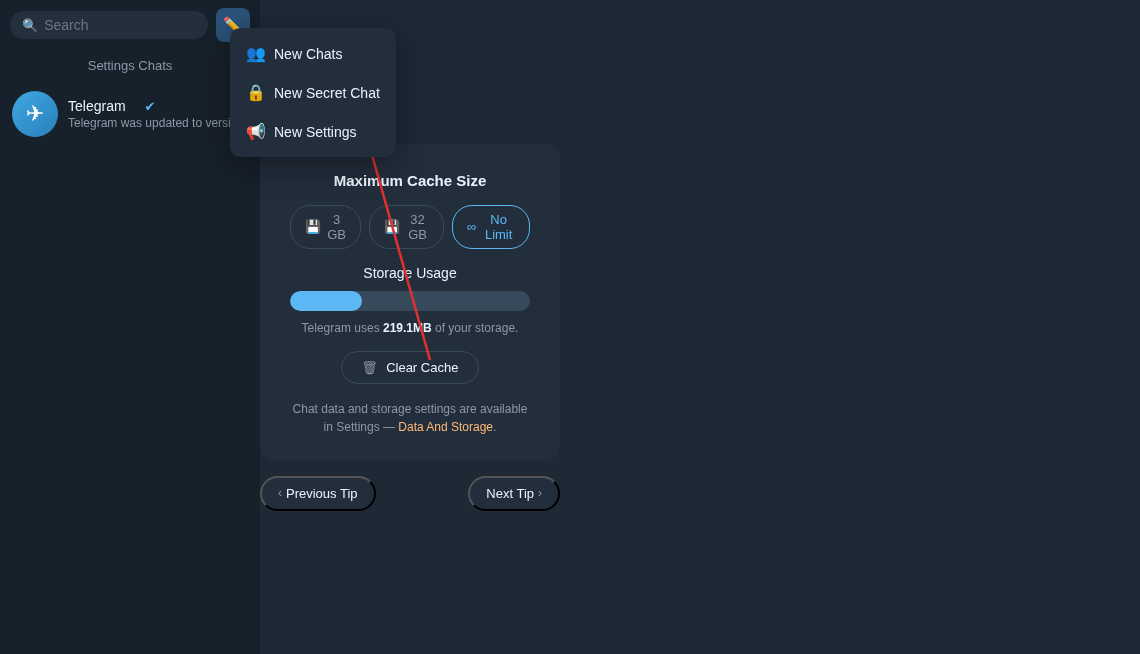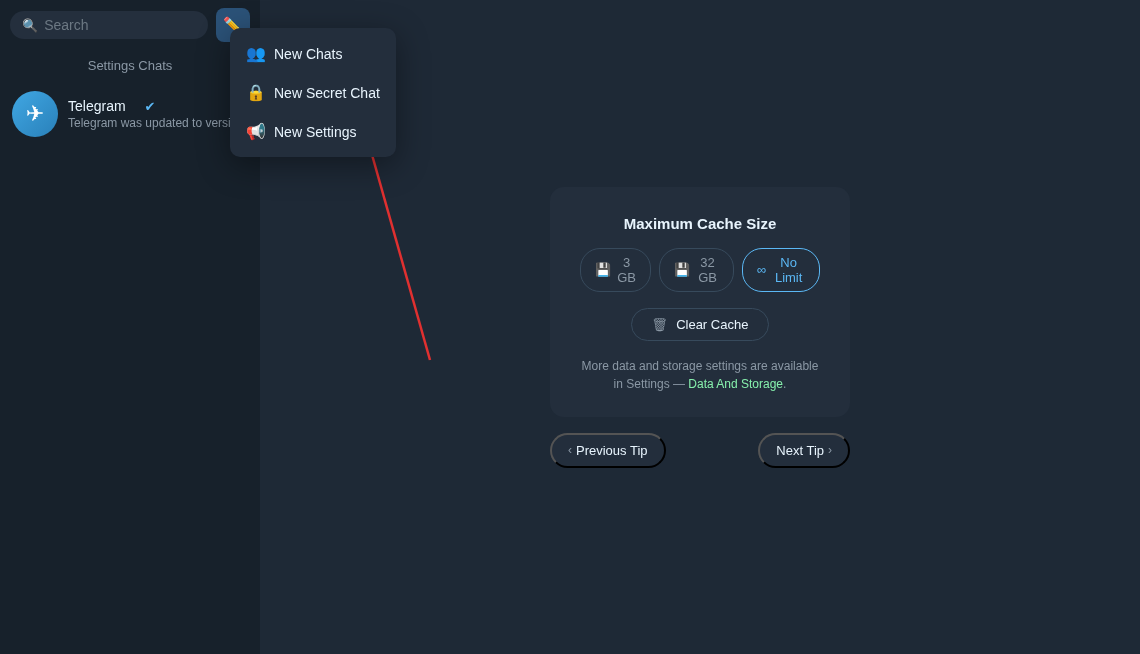--- a/index.html
+++ b/index.html
@@ -180,21 +180,21 @@
     
     .main-area {
       position: absolute;
       left: 260px;
       top: 0;
       right: 0;
       bottom: 0;
       background: #1e2936;
       display: flex;
       align-items: center;
-      justify-content: center;
+      justify-content: flex-start;
     }
 
     
     .cache-card {
       background: #232e3c;
       border-radius: 14px;
       padding: 28px 30px 24px;
       width: 300px;
       display: flex;
       flex-direction: column;
@@ -292,21 +292,21 @@
     }
 
     .settings-text {
       color: #8b98a5;
       font-size: 12px;
       text-align: center;
       line-height: 1.5;
     }
 
     .settings-link {
-      color: #86efac;
+      color: #fdba74;
       cursor: pointer;
     }
 
     
     .card-footer {
       display: flex;
       justify-content: space-between;
       width: 300px;
       margin-top: 4px;
     }
@@ -400,28 +400,37 @@
         <button class="cache-option-btn">
           <span>💾</span>
           <span>32 GB</span>
         </button>
         <button class="cache-option-btn active">
           <span>∞</span>
           <span>No Limit</span>
         </button>
       </div>
 
+      <div class="storage-section">
+        <div class="storage-title">Storage Usage</div>
+        <div class="storage-bar-bg">
+          <div class="storage-bar-fill"></div>
+        </div>
+        <div class="storage-text">
+          <span>Telegram uses </span><strong>219.1MB</strong><span> of your storage.</span>
+        </div>
+      </div>
 
       <button class="clear-cache-btn">
         <span class="trash-icon">🗑</span>
         <span>Clear Cache</span>
       </button>
 
       <div class="settings-text">
-        <span>More data and storage settings are available in Settings — </span><span class="settings-link">Data And Storage</span><span>.</span>
+        <span>Chat data and storage settings are available in Settings — </span><span class="settings-link">Data And Storage</span><span>.</span>
       </div>
 
     </div>
 
     <div class="card-footer">
       <button class="nav-btn">
         <span class="nav-chevron">‹</span>
         <span>Previous Tip</span>
       </button>
       <button class="nav-btn">

